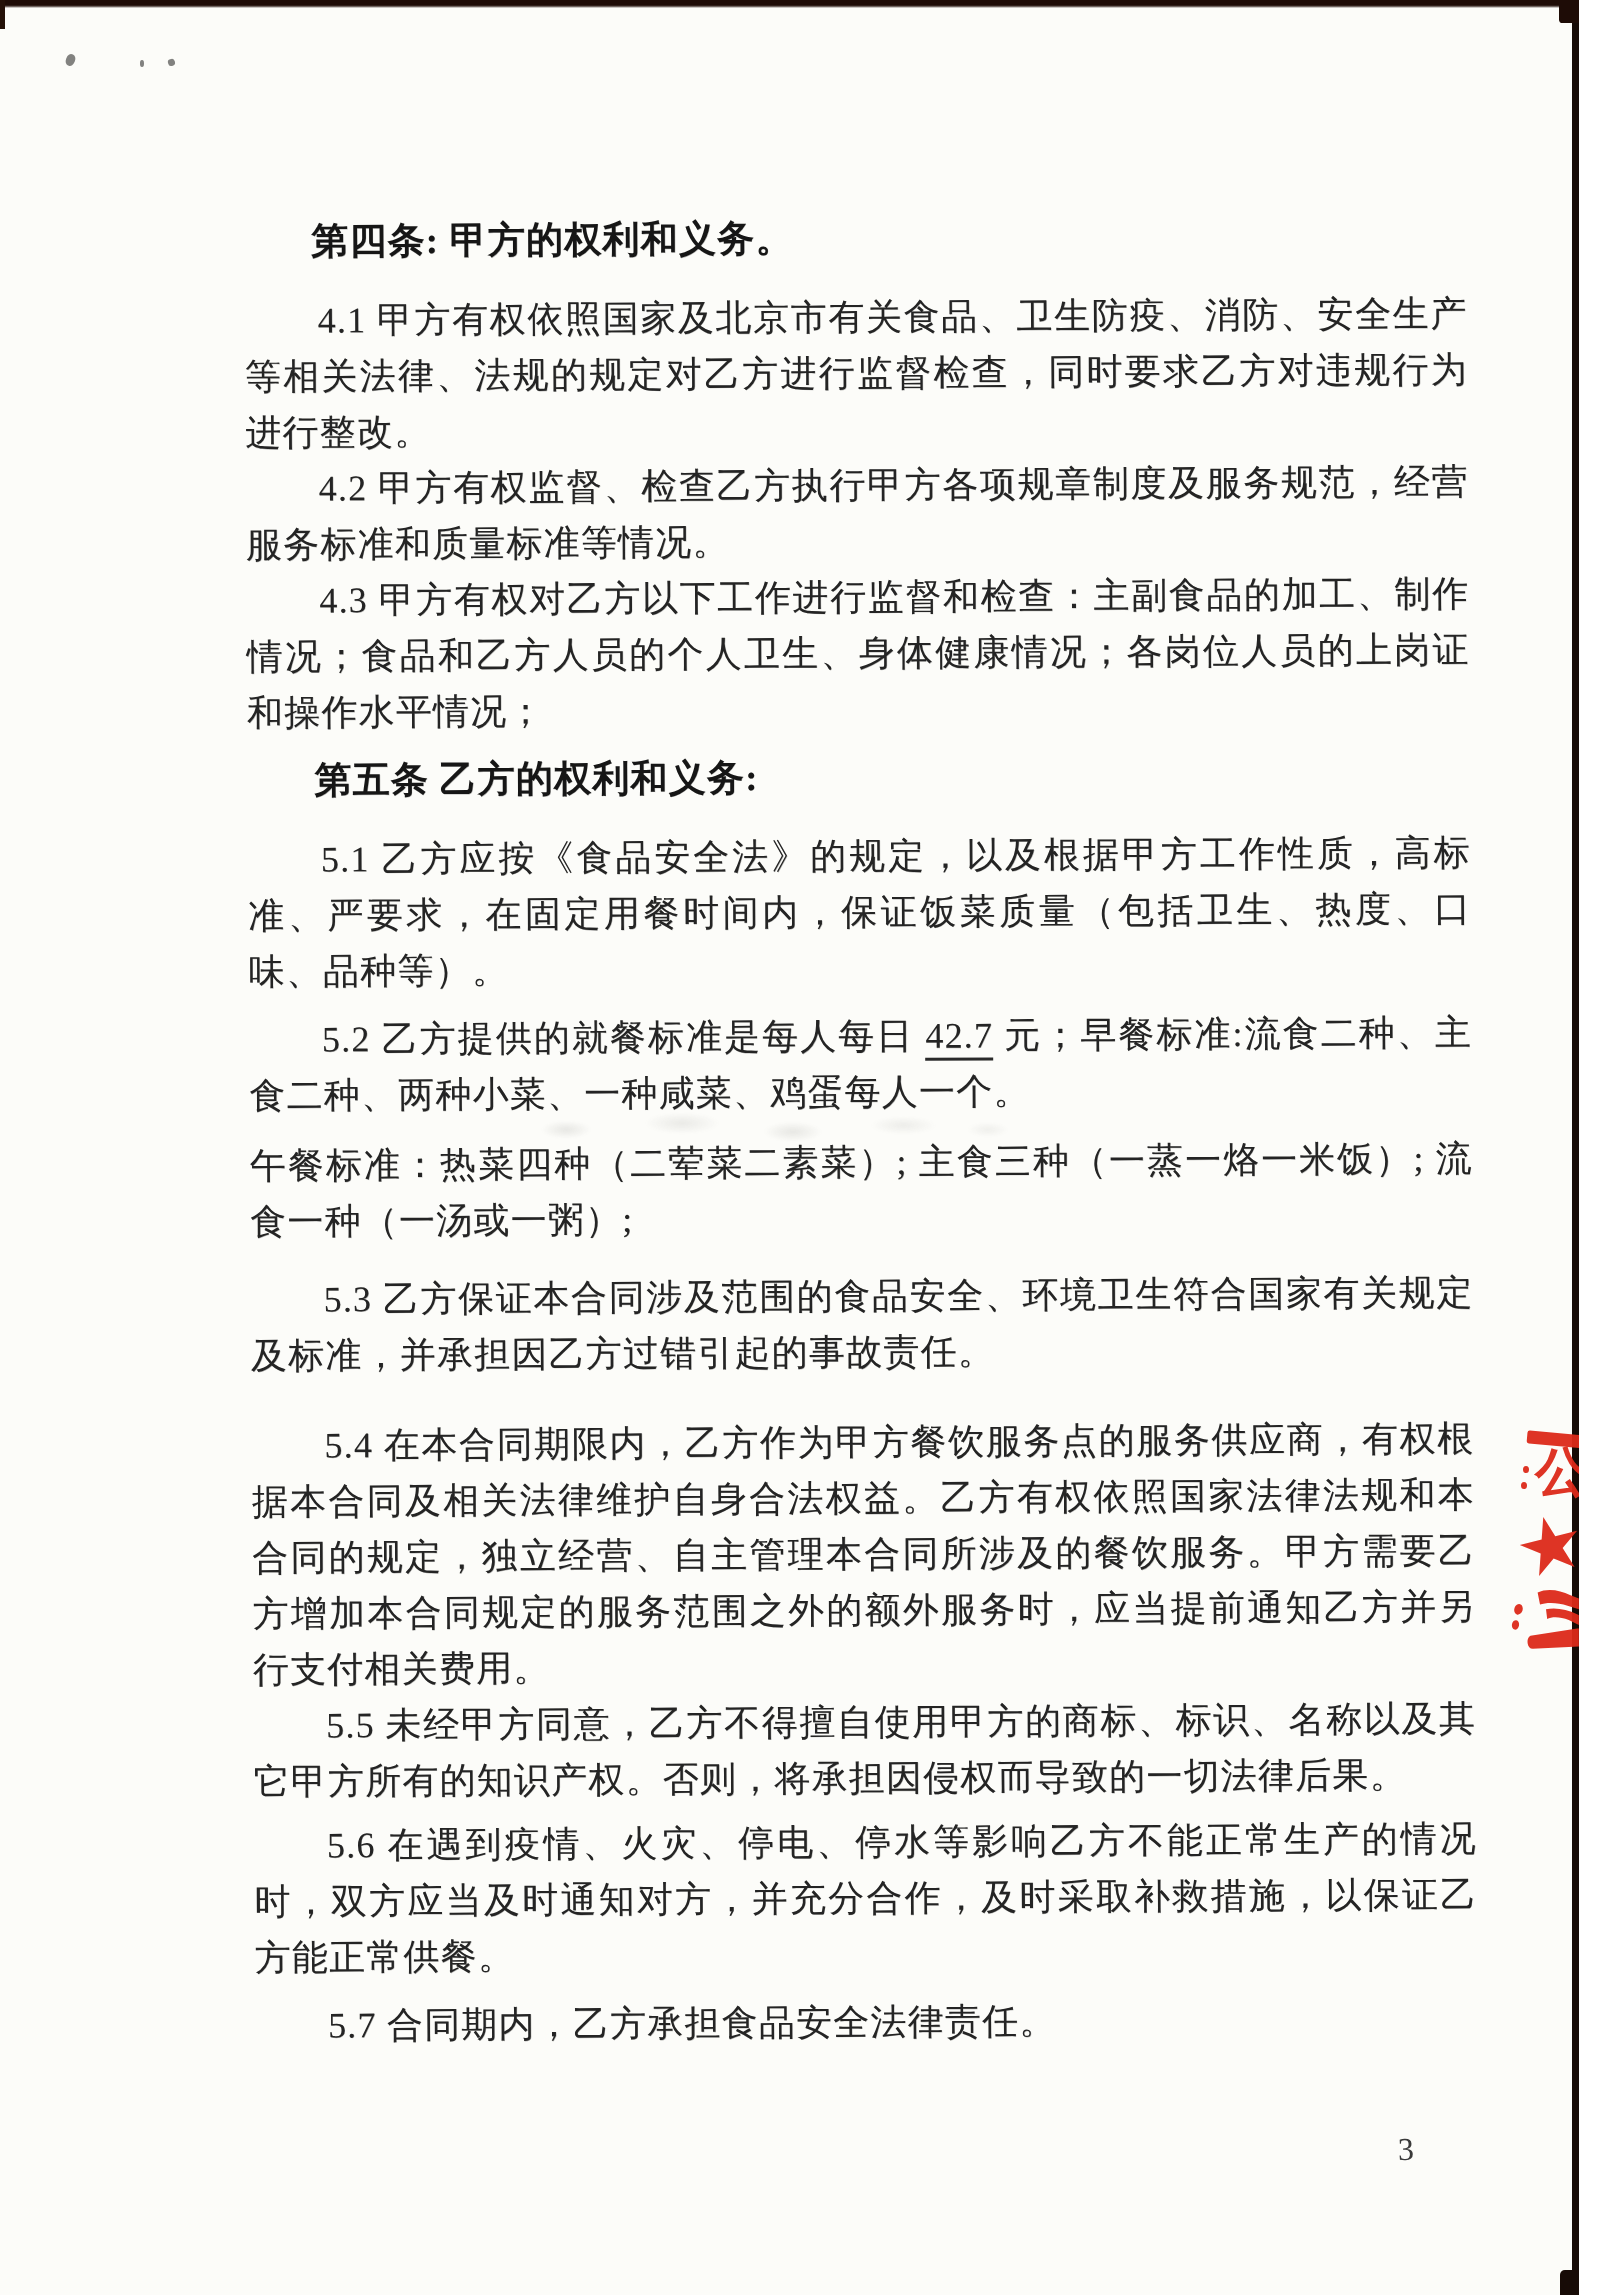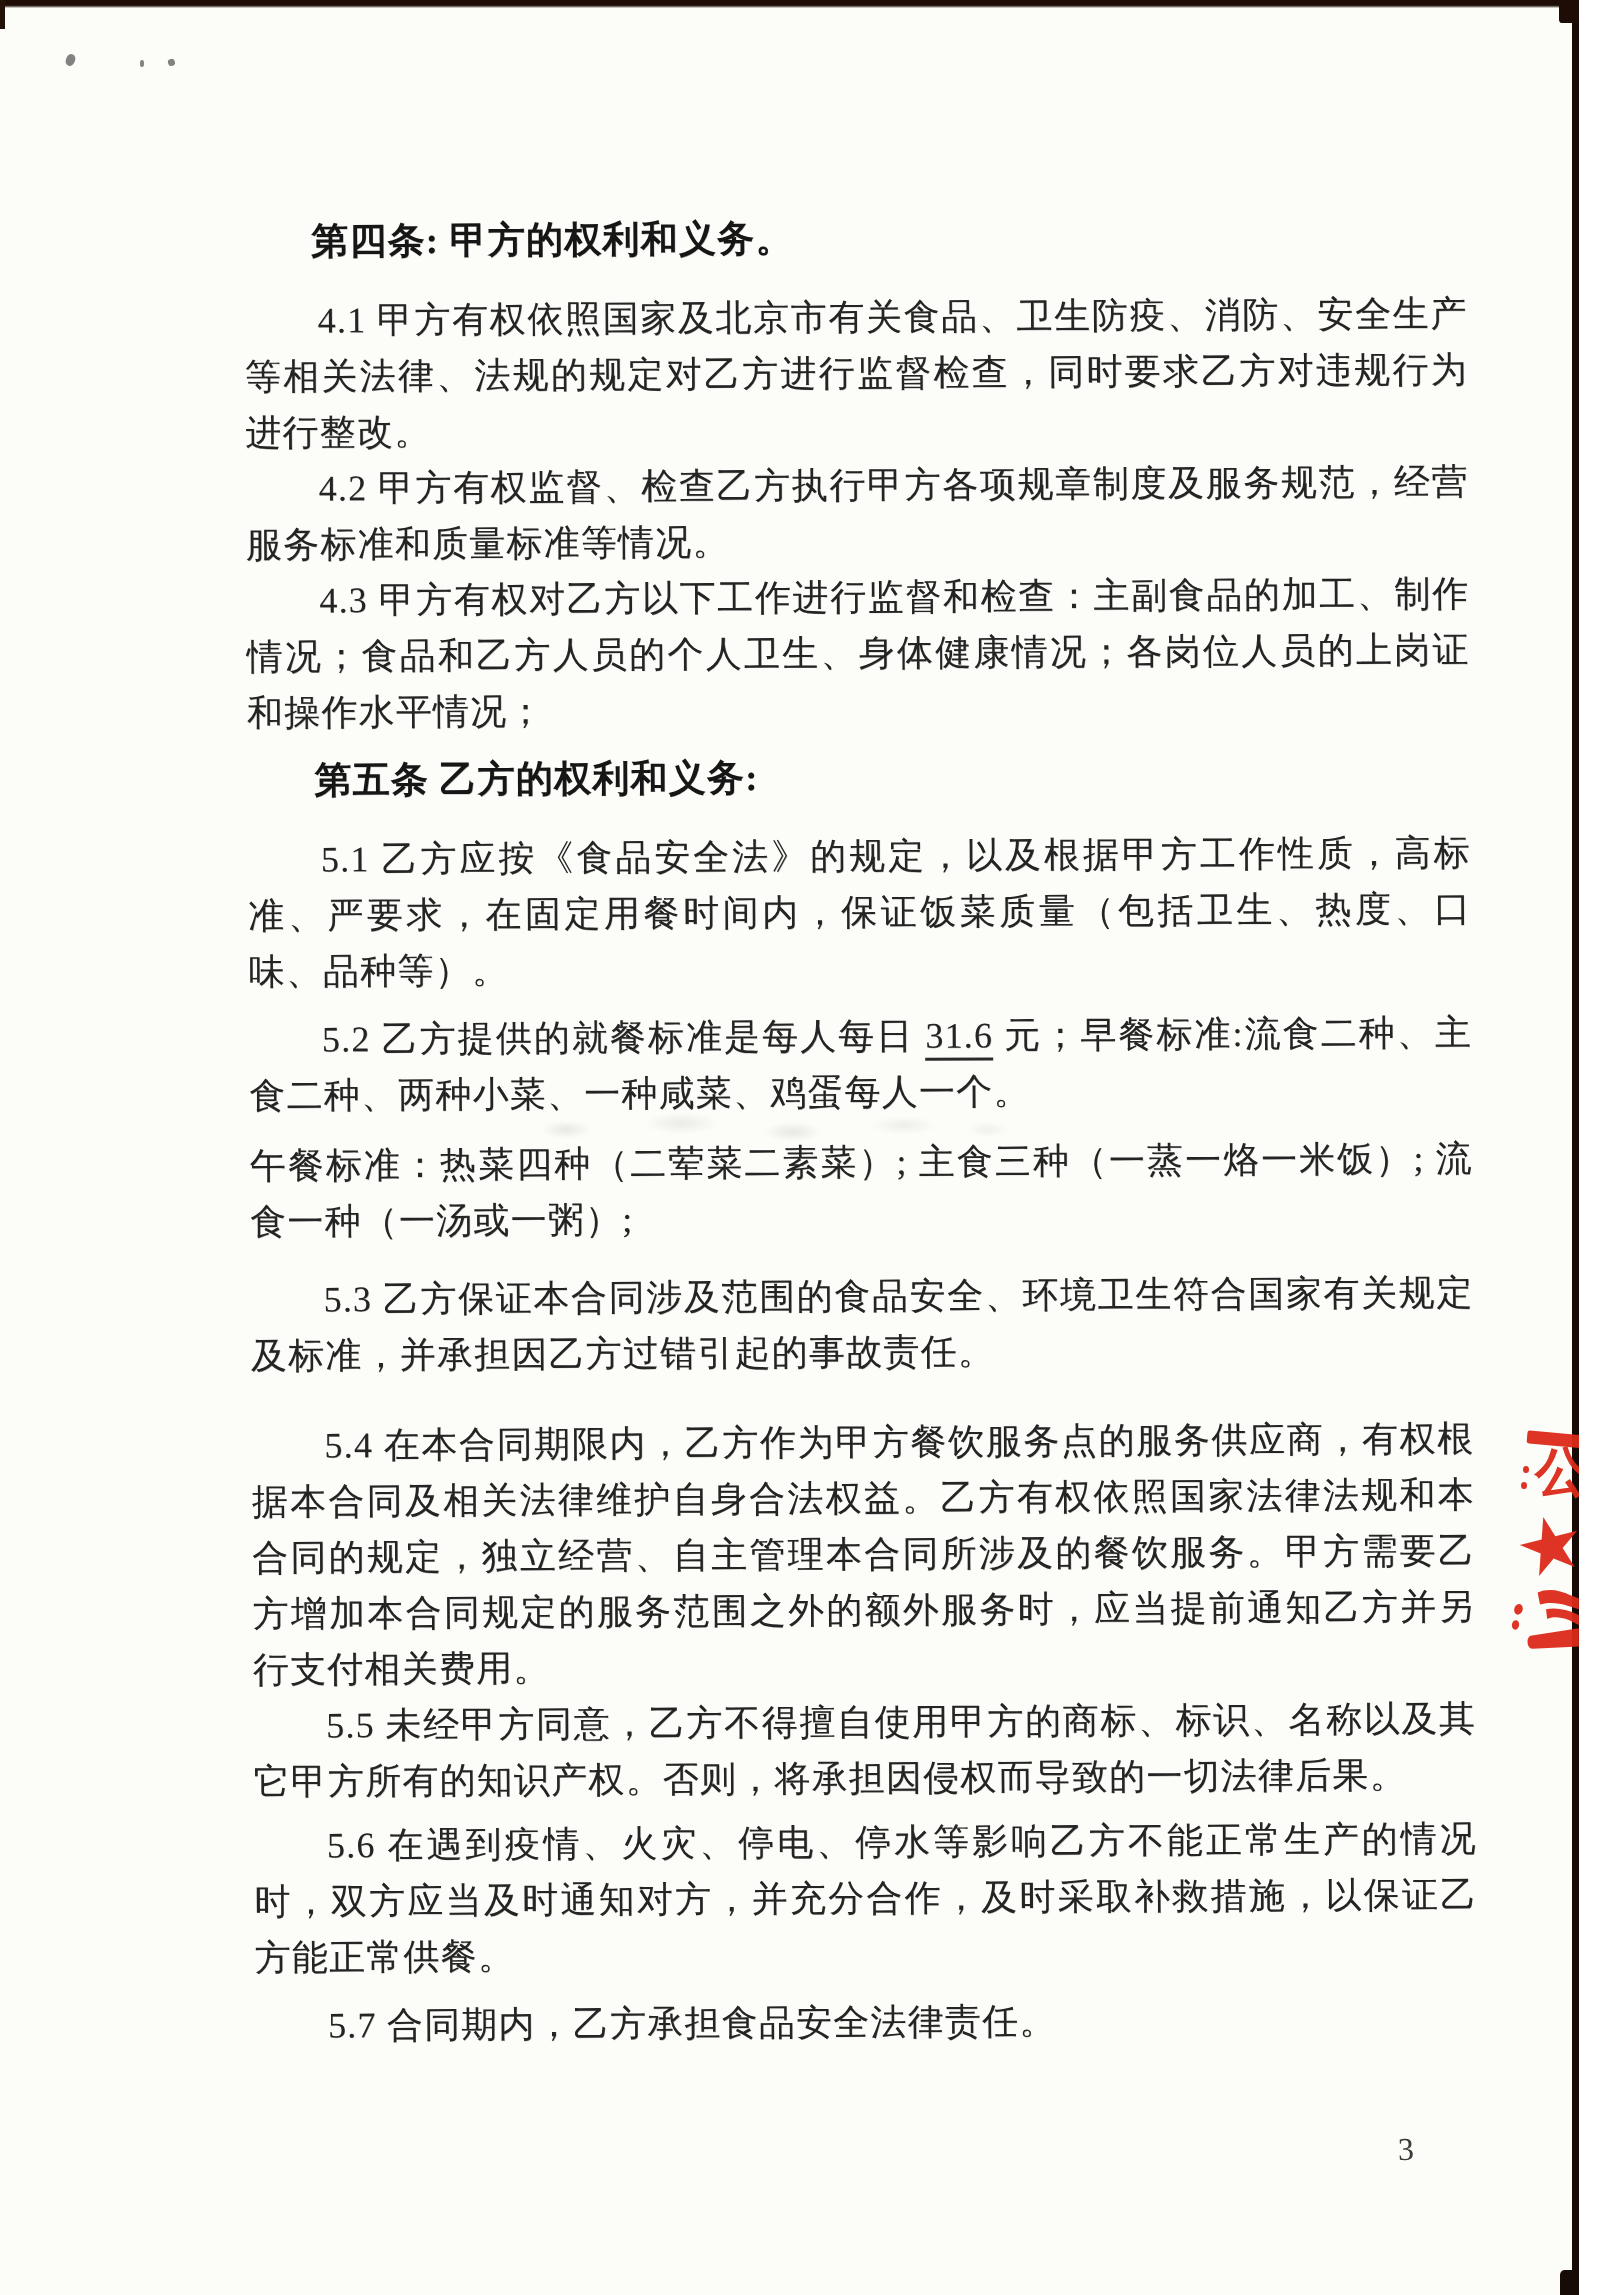--- a/index.html
+++ b/index.html
@@ -85,21 +85,21 @@
     <h2>第四条: 甲方的权利和义务。</h2>
 
     <p class="mt-m">4.1 甲方有权依照国家及北京市有关食品、卫生防疫、消防、安全生产等相关法律、法规的规定对乙方进行监督检查，同时要求乙方对违规行为进行整改。</p>
     <p>4.2 甲方有权监督、检查乙方执行甲方各项规章制度及服务规范，经营服务标准和质量标准等情况。</p>
     <p>4.3 甲方有权对乙方以下工作进行监督和检查：主副食品的加工、制作情况；食品和乙方人员的个人卫生、身体健康情况；各岗位人员的上岗证和操作水平情况；</p>
 
     <h2 class="mt-s">第五条 乙方的权利和义务:</h2>
 
     <p class="mt-m">5.1 乙方应按《食品安全法》的规定，以及根据甲方工作性质，高标准、严要求，在固定用餐时间内，保证饭菜质量（包括卫生、热度、口味、品种等）。</p>
 
-    <p class="mt-s"><span>5.2 乙方提供的就餐标准是每人每日 </span><span class="u">31.6</span><span> 元；早餐标准:流食二种、主食二种、两种小菜、一种咸菜、鸡蛋每人一个。</span></p>
+    <p class="mt-s"><span>5.2 乙方提供的就餐标准是每人每日 </span><span class="u">42.7</span><span> 元；早餐标准:流食二种、主食二种、两种小菜、一种咸菜、鸡蛋每人一个。</span></p>
 
     <p class="noindent mt-24">午餐标准：热菜四种（二荤菜二素菜）; 主食三种（一蒸一烙一米饭）; 流食一种（一汤或一粥）;</p>
 
     <p class="mt-37">5.3 乙方保证本合同涉及范围的食品安全、环境卫生符合国家有关规定及标准，并承担因乙方过错引起的事故责任。</p>
     <p class="mt-l">5.4 在本合同期限内，乙方作为甲方餐饮服务点的服务供应商，有权根据本合同及相关法律维护自身合法权益。乙方有权依照国家法律法规和本合同的规定，独立经营、自主管理本合同所涉及的餐饮服务。甲方需要乙方增加本合同规定的服务范围之外的额外服务时，应当提前通知乙方并另行支付相关费用。</p>
     <p>5.5 未经甲方同意，乙方不得擅自使用甲方的商标、标识、名称以及其它甲方所有的知识产权。否则，将承担因侵权而导致的一切法律后果。</p>
     <p class="mt-xs">5.6 在遇到疫情、火灾、停电、停水等影响乙方不能正常生产的情况时，双方应当及时通知对方，并充分合作，及时采取补救措施，以保证乙方能正常供餐。</p>
     <p class="mt-s">5.7 合同期内，乙方承担食品安全法律责任。</p>
 
   </div>

